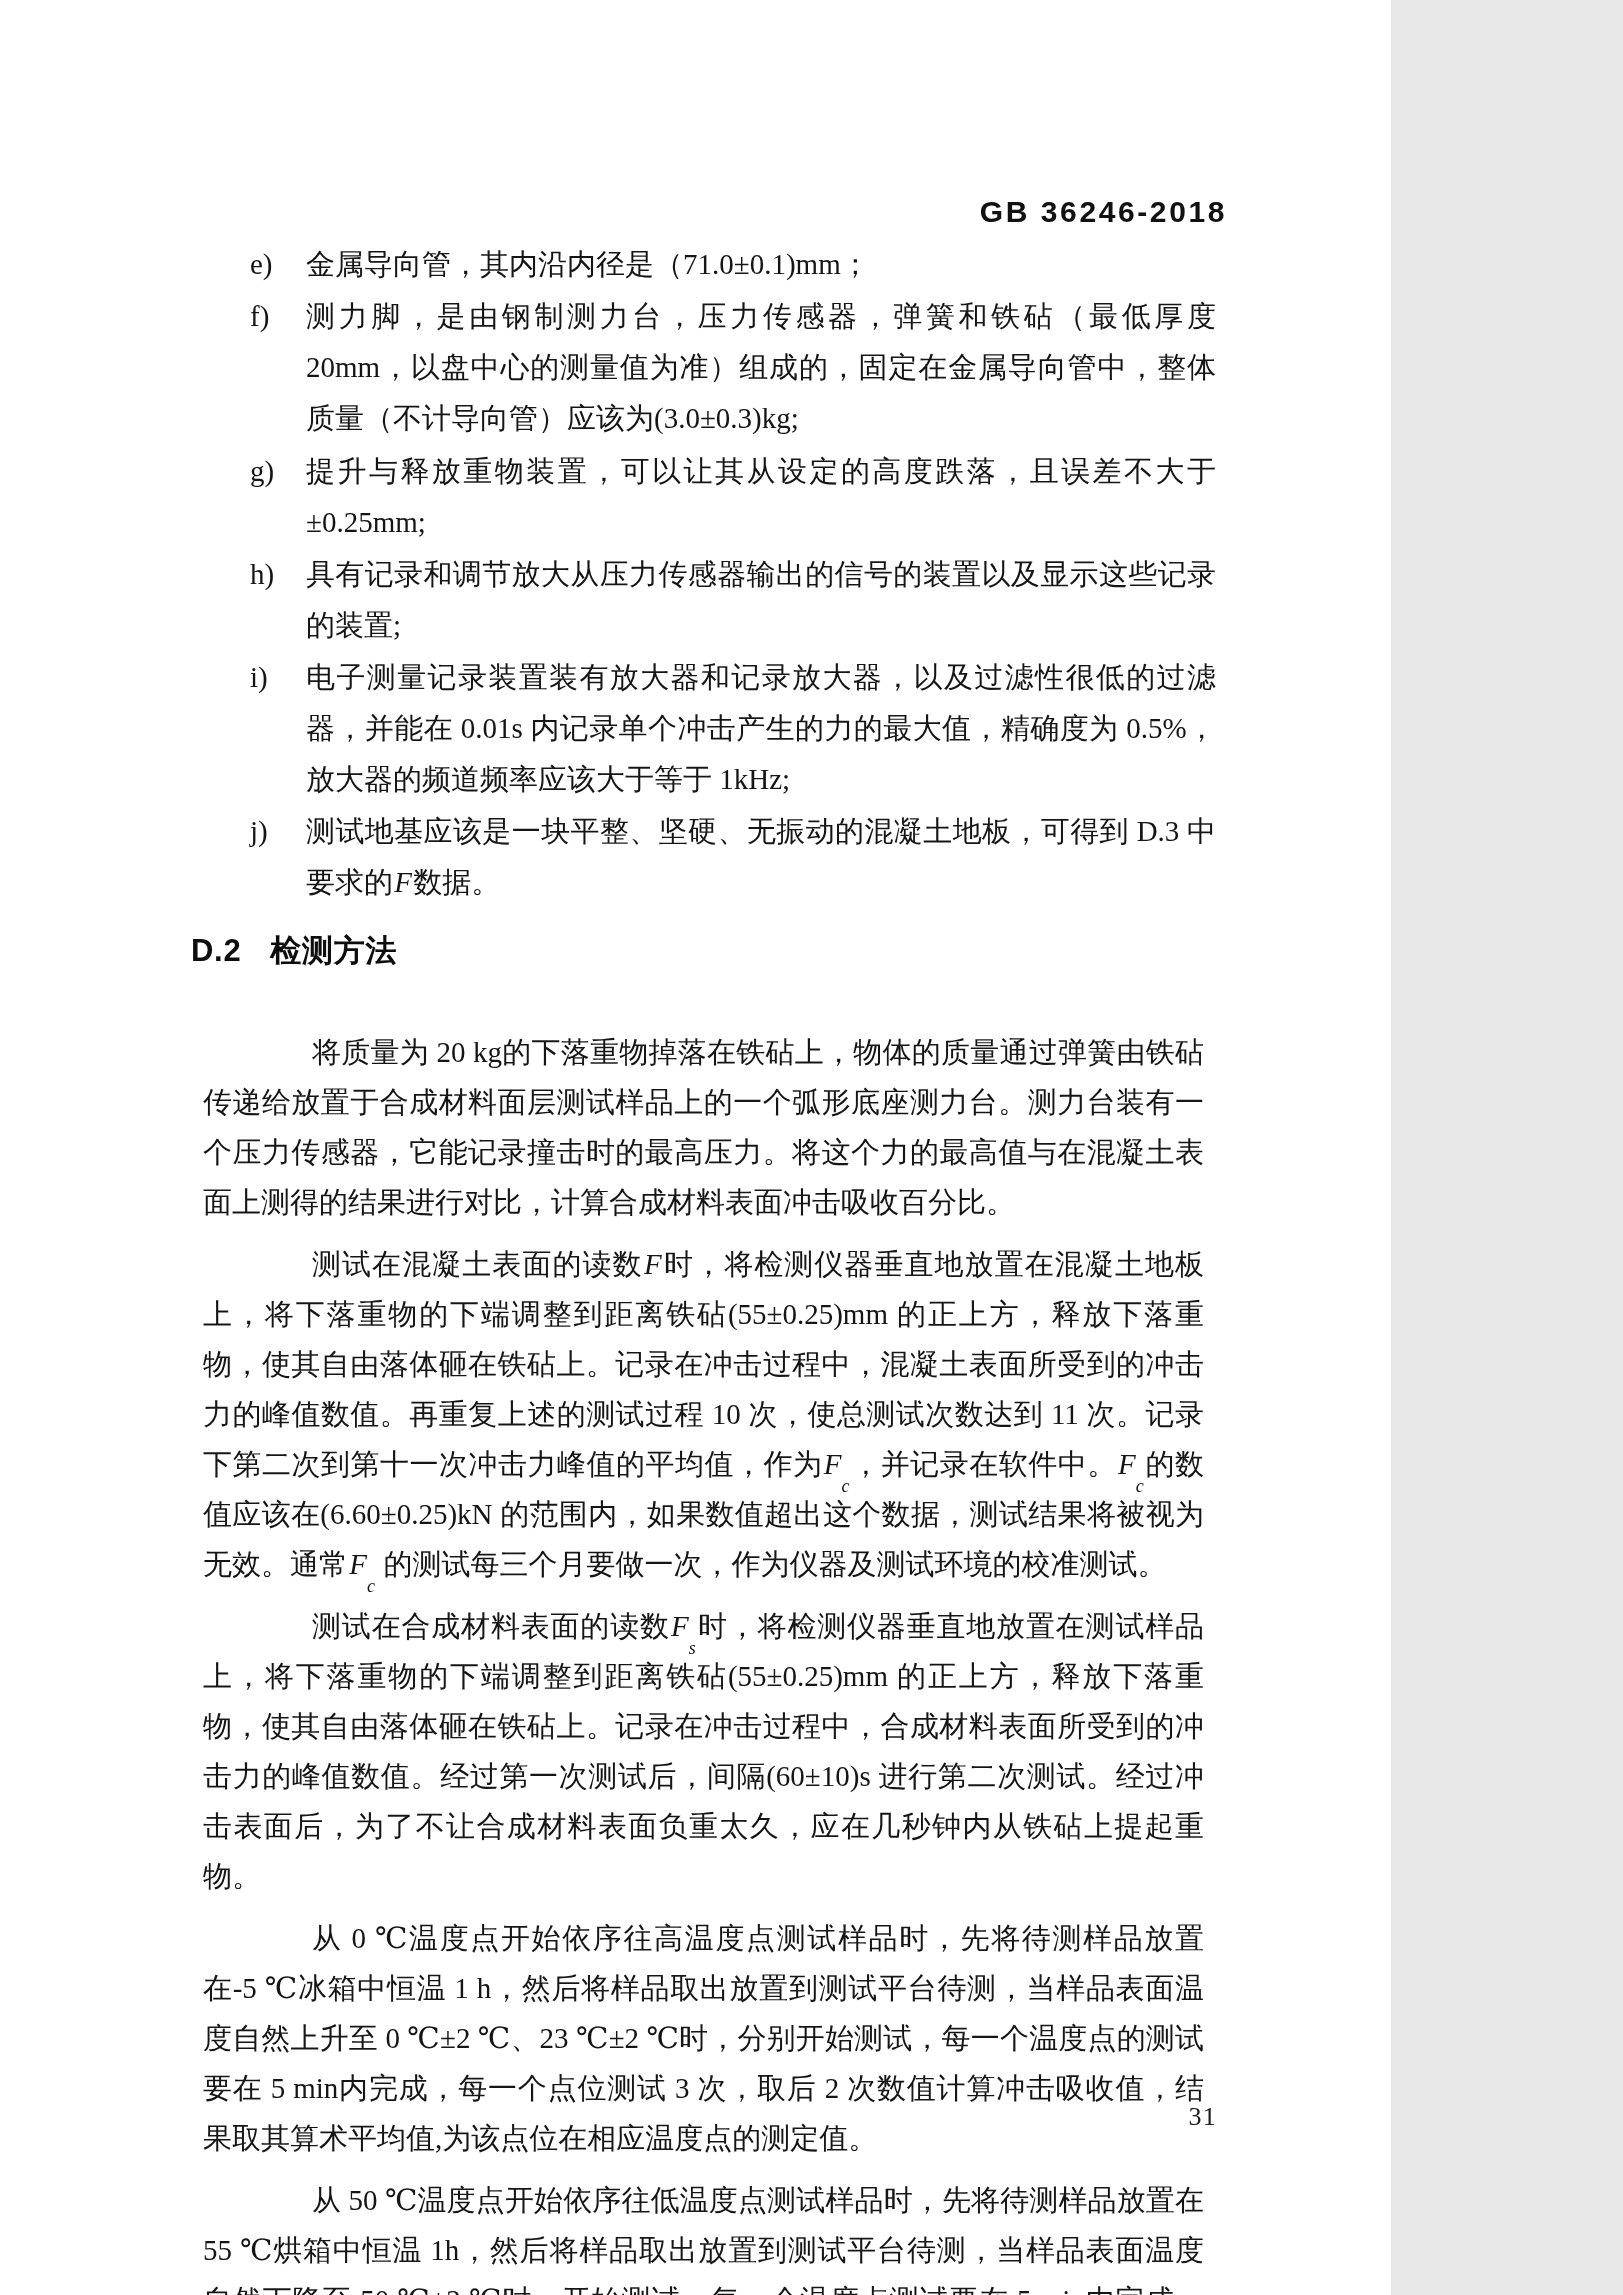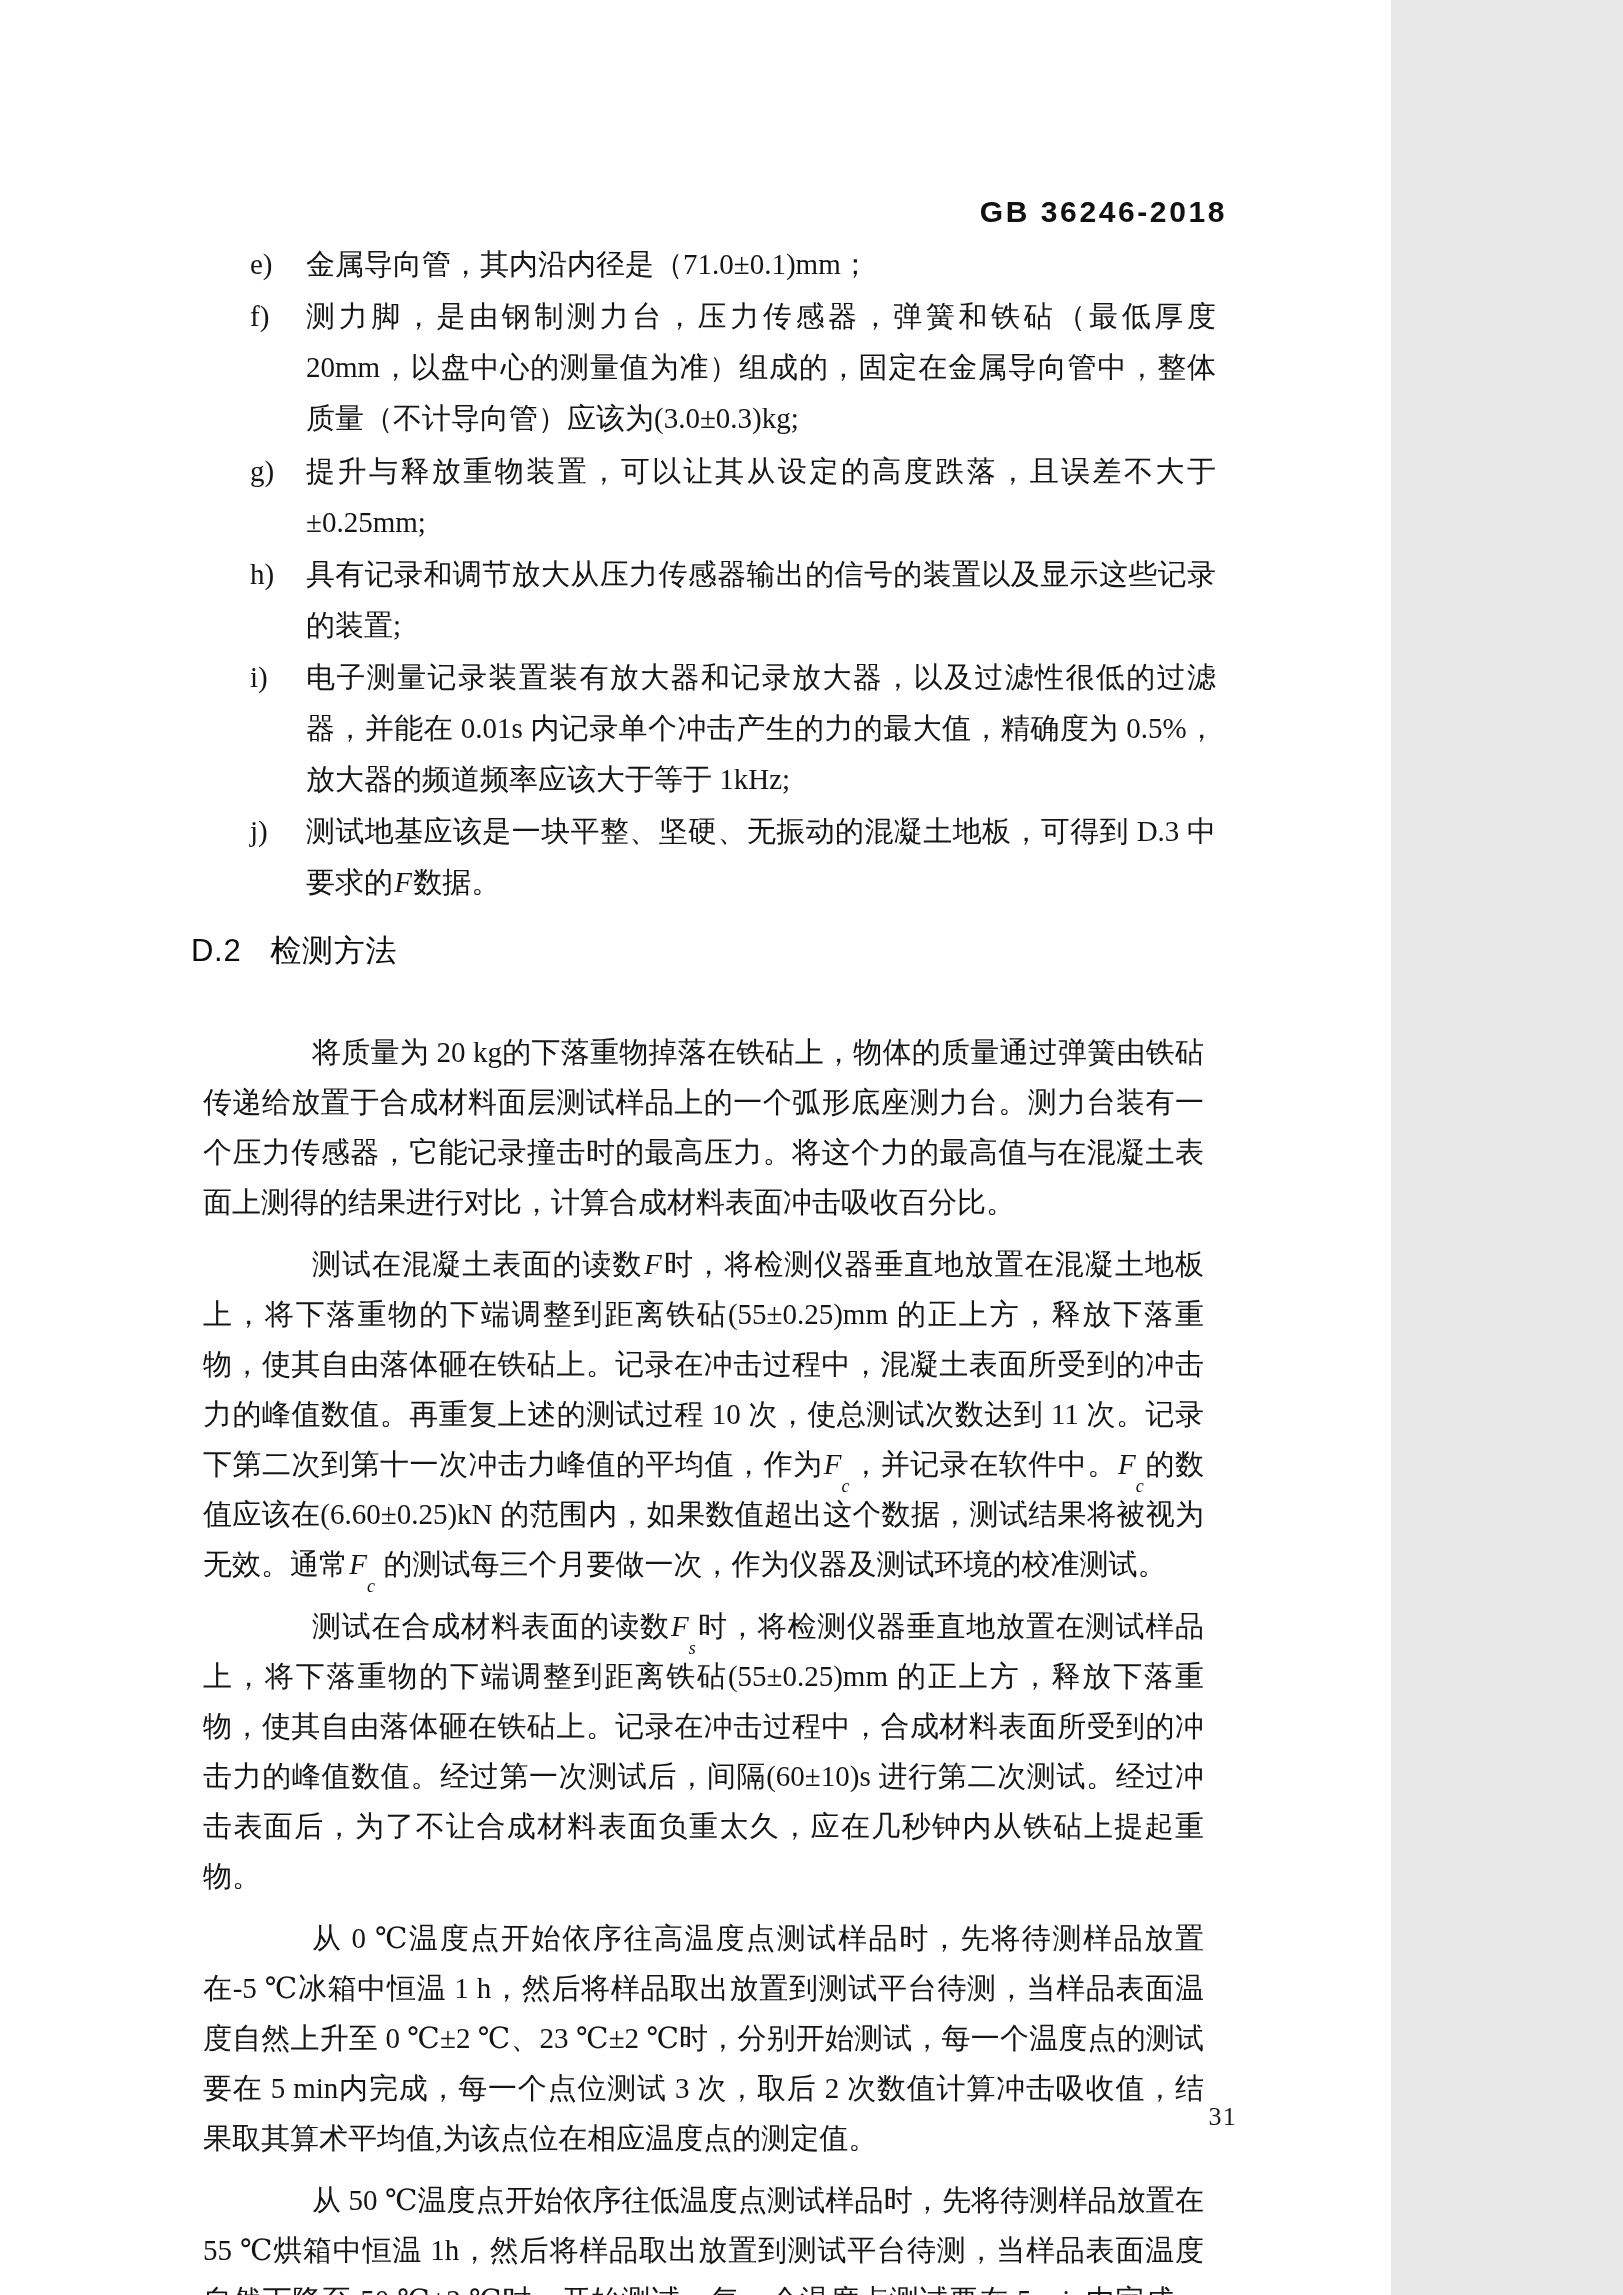--- a/index.html
+++ b/index.html
@@ -28,21 +28,21 @@
     text-align:justify;
     margin-bottom:1.3px;
   }
   .li-label{
     position:absolute;left:59px;top:0;
     font-style:normal;
   }
   .section-heading{
     margin:22px 0 56px 0;
     font-family:"Liberation Sans","DejaVu Sans",sans-serif;
-    font-weight:400;font-size:31px;line-height:41px;
+    font-weight:700;font-size:31px;line-height:41px;
     color:#0d0d0d;
     letter-spacing:0.7px;
   }
   .sec-num{margin-right:29px;}
   .paras p{
     margin:12px;
     font-size:29px;line-height:50px;
     text-align:justify;
     text-indent:109px;
   }
@@ -53,21 +53,21 @@
   }
   .fvar sub{
     font-size:0.62em;
     line-height:0;
     position:relative;
     top:0.62em;
     font-style:italic;
   }
   .page-number{
     position:absolute;
-    top:2102px;right:154px;
+    top:2102px;right:174px;
     font-size:26px;letter-spacing:1.3px;
     color:#1a1a1a;
   }
 </style>
 </head>
 <body>
 
 <div class="page">
   <div class="header">GB 36246-2018</div>
 

